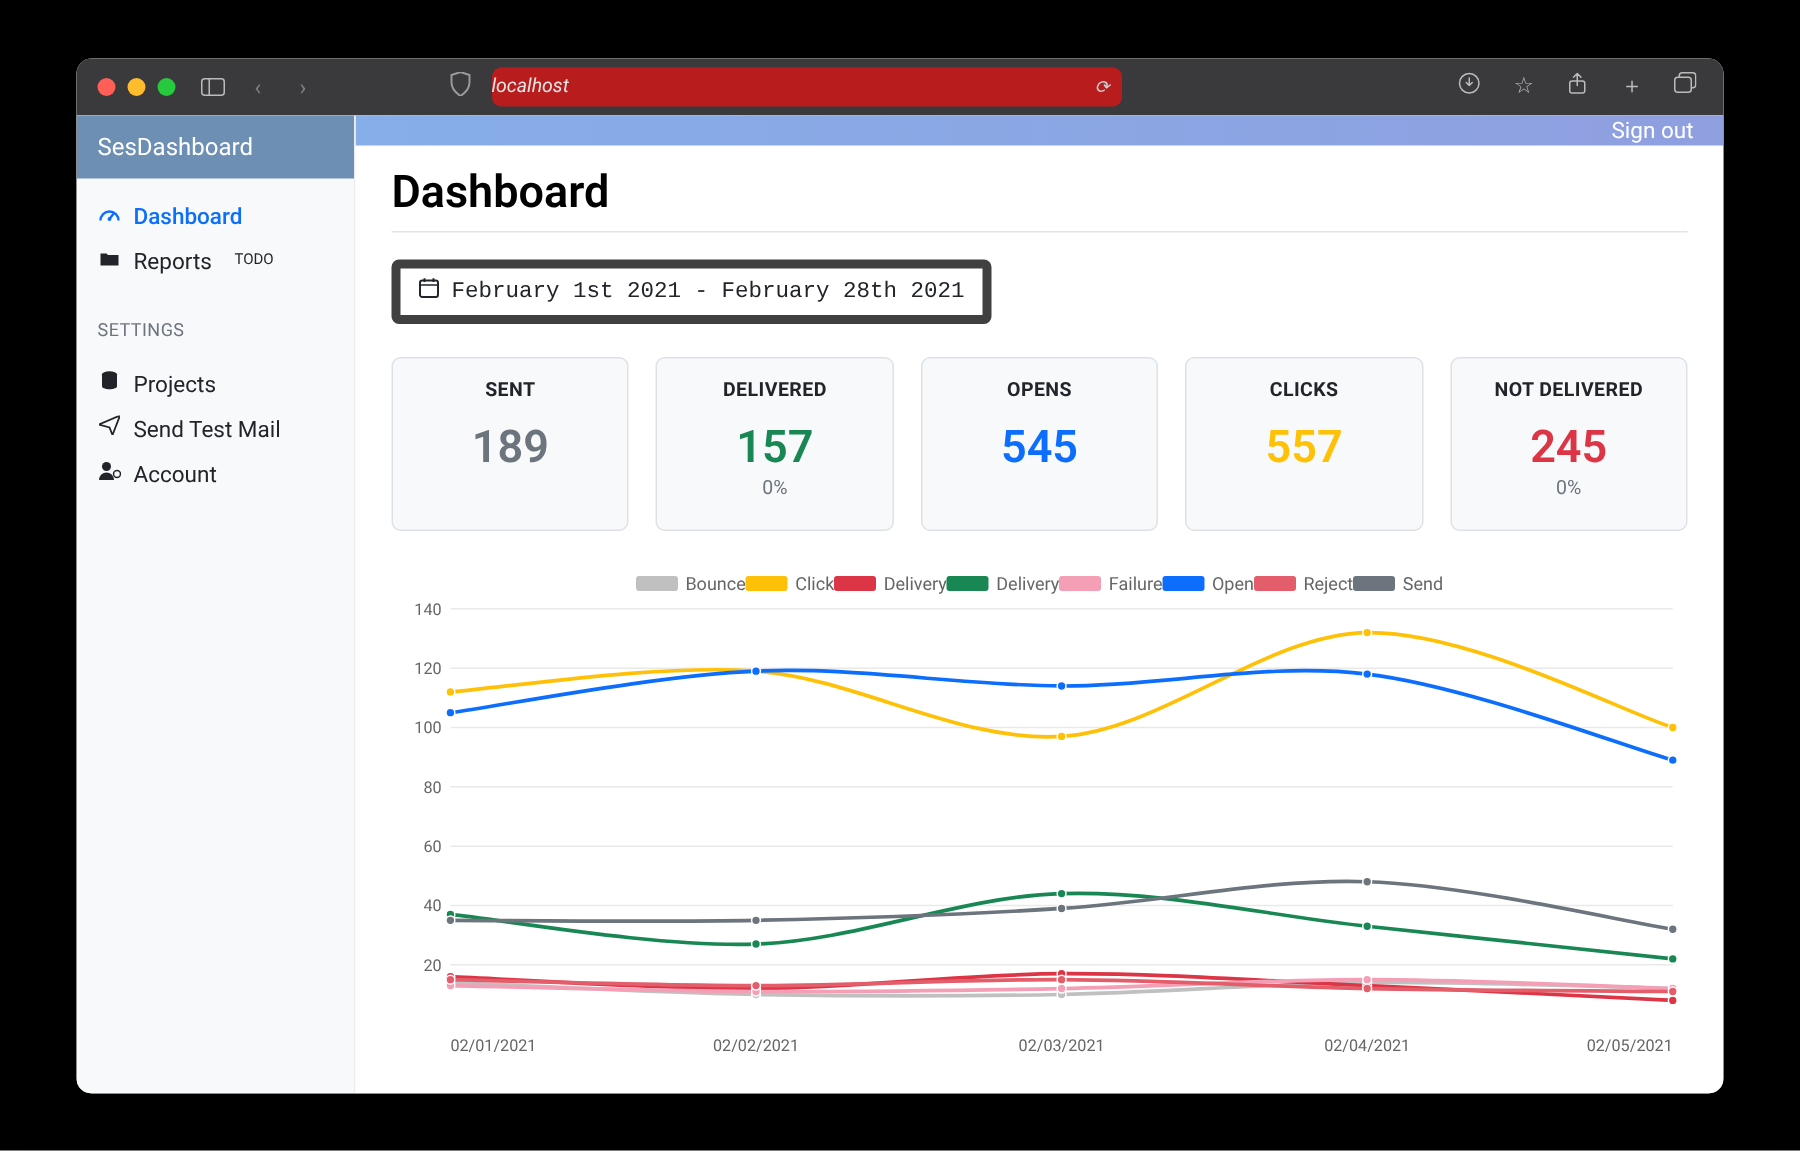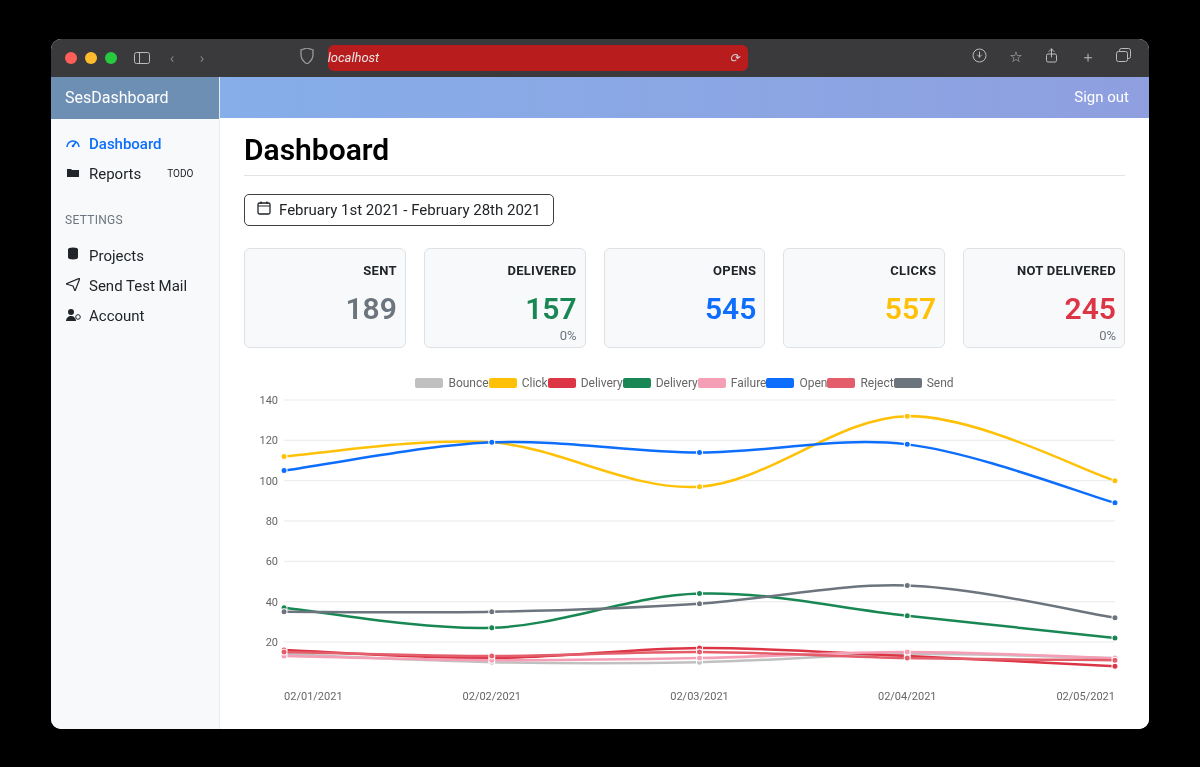--- a/index.html
+++ b/index.html
@@ -50,21 +50,21 @@
     font-style: italic;
   }
   .addr .shield{ position:absolute; left:-28px; color:#9b9b9e; }
   .addr .reload{ position:absolute; right:8px; color:#cfcfd1; font-size:12px;}
   .tb-right{ margin-left:auto; display:flex; gap:14px; }
 
   
   .app { flex:1; display:flex; overflow:hidden; }
 
   .sidebar {
-    width: 169px;
+    width: 186px;
     background: #f8f9fa;
     border-right: 1px solid #e9ecef;
     display:flex; flex-direction:column;
     font-size: 15px;
   }
   .brandbar {
     height: 42px;
     background: #6d8fb3;
     color:#fff;
     display:flex; align-items:center;
@@ -72,50 +72,51 @@
     font-size: 16px;
   }
   .navlist { padding: 10px 0; }
   .navitem {
     padding: 6px 14px;
     display:flex; align-items:center; gap:8px;
     color:#212529; cursor:pointer;
   }
   .navitem.active { color:#0d6efd; font-weight:500;}
   .navitem .ico { width:16px; text-align:center; font-size:13px;}
-  .navitem sup { font-size:10px; margin-left:18px; }
+  .navitem sup { font-size:10px; margin-left:7px; }
   .navgroup-label{
     padding: 14px 14px 4px; font-size:12px; color:#6c757d; letter-spacing:.3px;
   }
 
   .main { flex:1; display:flex; flex-direction:column; overflow:auto; background:#fff;}
   .topbar {
     height: 42px;
     background: linear-gradient(90deg,#86aee8,#8f9fe0);
     display:flex; align-items:center; justify-content:flex-end;
     padding: 0 20px;
   }
   .signout { color:#fff; font-size:15px; cursor:pointer;}
   .content { padding: 14px 24px 24px; }
   h1.page-title { font-size:30px; font-weight:600; margin-bottom:8px;}
   hr.rule{border:none;border-top:1px solid #e3e3e3;margin-bottom:18px;}
 
   .daterange {
     display:inline-flex; align-items:center; gap:8px;
-    border:1px solid #404040; border-radius:5px;
+    border:6px solid #404040; border-radius:5px;
     padding:6px 12px; font-size:15px; color:#212529; cursor:pointer;
     margin-bottom:22px;
+    font-family:Liberation Mono, monospace;
   }
 
   .cards { display:flex; gap:18px; margin-bottom: 28px;}
   .card {
-    flex:1; text-align:right;
+    flex:1; text-align:center;
     border:1px solid #dee2e6; border-radius:6px;
     background:#f8f9fa;
-    padding: 14px 8px 4px;
+    padding: 14px 8px 20px;
   }
   .card .label{font-size:13px; font-weight:700; color:#212529; letter-spacing:.3px;}
   .card .value{font-size:30px; font-weight:600; margin-top:13px;}
   .card .sub{font-size:13px; color:#6c757d; margin-top:2px;}
   .c-sent{color:#6c757d;}
   .c-deliv{color:#198754;}
   .c-open{color:#0d6efd;}
   .c-click{color:#ffc107;}
   .c-nd{color:#dc3545;}
 

